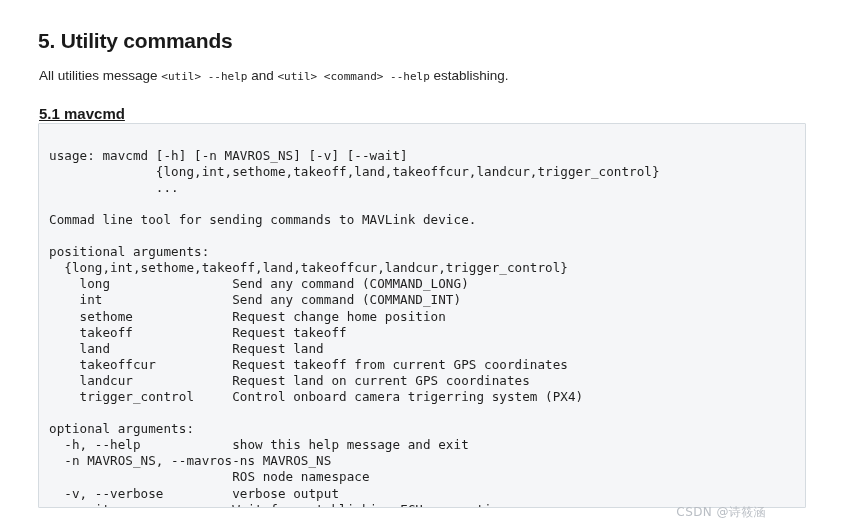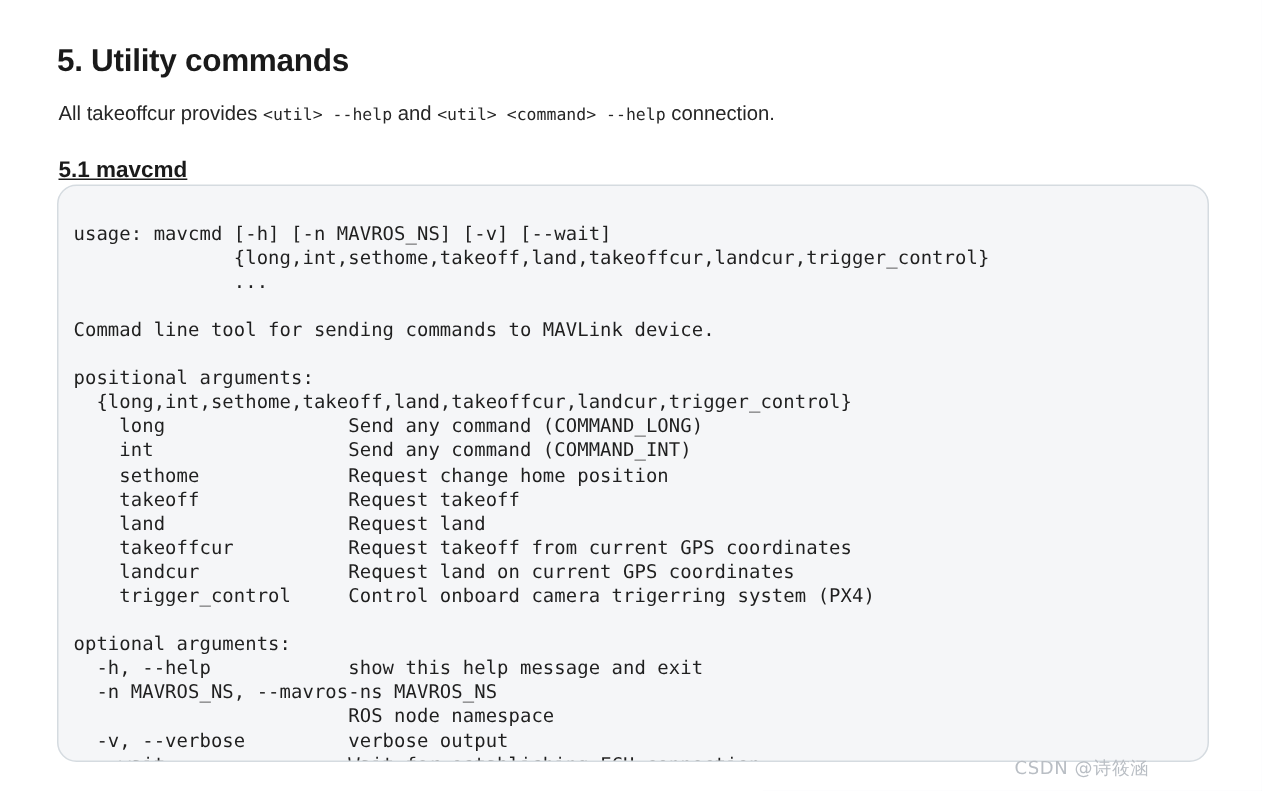--- a/index.html
+++ b/index.html
@@ -60,21 +60,21 @@
   }
   .code-block {
     position: absolute;
     left: 38px;
     top: 123px;
     width: 768px;
     height: 385px;
     box-sizing: border-box;
     background: #f5f6f8;
     border: 1px solid #d5dbe0;
-    border-radius: 13px;
+    border-radius: 1px;
     overflow: hidden;
   }
   .code-inner {
     position: absolute;
     left: 10px;
     top: 11px;
     right: 0;
     font-family: "DejaVu Sans Mono", "Liberation Mono", monospace;
     font-size: 12.6px;
     line-height: 16.1px;
@@ -99,21 +99,21 @@
     user-select: none;
   }
 </style>
 </head>
 <body>
 
 <div class="page">
 
   <h2 class="h2-title">5. Utility commands</h2>
 
-  <p class="intro"><span>All takeoffcur provides </span><span class="code-inline">&lt;util&gt; --help</span><span> and </span><span class="code-inline">&lt;util&gt; &lt;command&gt; --help</span><span> connection.</span></p>
+  <p class="intro"><span>All utilities message </span><span class="code-inline">&lt;util&gt; --help</span><span> and </span><span class="code-inline">&lt;util&gt; &lt;command&gt; --help</span><span> establishing.</span></p>
 
   <h3 class="h3-title">5.1 mavcmd</h3>
 
   <div class="code-block">
     <pre class="code-inner" id="code-inner"><span class="ln">usage: mavcmd [-h] [-n MAVROS_NS] [-v] [--wait]</span><span class="ln">              {long,int,sethome,takeoff,land,takeoffcur,landcur,trigger_control}</span><span class="ln">              ...</span><span class="ln">&nbsp;</span><span class="ln">Commad line tool for sending commands to MAVLink device.</span><span class="ln">&nbsp;</span><span class="ln">positional arguments:</span><span class="ln">  {long,int,sethome,takeoff,land,takeoffcur,landcur,trigger_control}</span><span class="ln">    long                Send any command (COMMAND_LONG)</span><span class="ln">    int                 Send any command (COMMAND_INT)</span><span class="ln">    sethome             Request change home position</span><span class="ln">    takeoff             Request takeoff</span><span class="ln">    land                Request land</span><span class="ln">    takeoffcur          Request takeoff from current GPS coordinates</span><span class="ln">    landcur             Request land on current GPS coordinates</span><span class="ln">    trigger_control     Control onboard camera trigerring system (PX4)</span><span class="ln">&nbsp;</span><span class="ln">optional arguments:</span><span class="ln">  -h, --help            show this help message and exit</span><span class="ln">  -n MAVROS_NS, --mavros-ns MAVROS_NS</span><span class="ln">                        ROS node namespace</span><span class="ln">  -v, --verbose         verbose output</span><span class="ln">  --wait                Wait for establishing FCU connection</span></pre>
   </div>
 
   <div class="watermark">CSDN @诗筱涵</div>
 
 </div>

